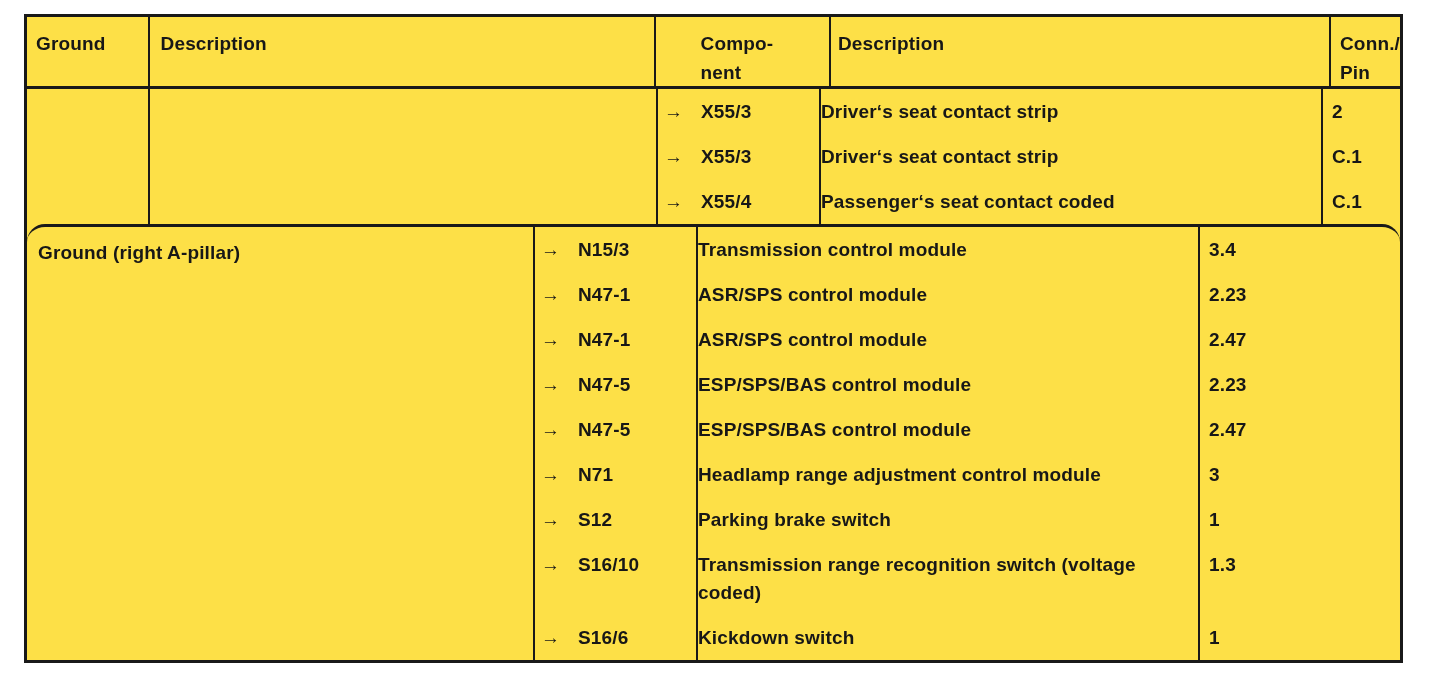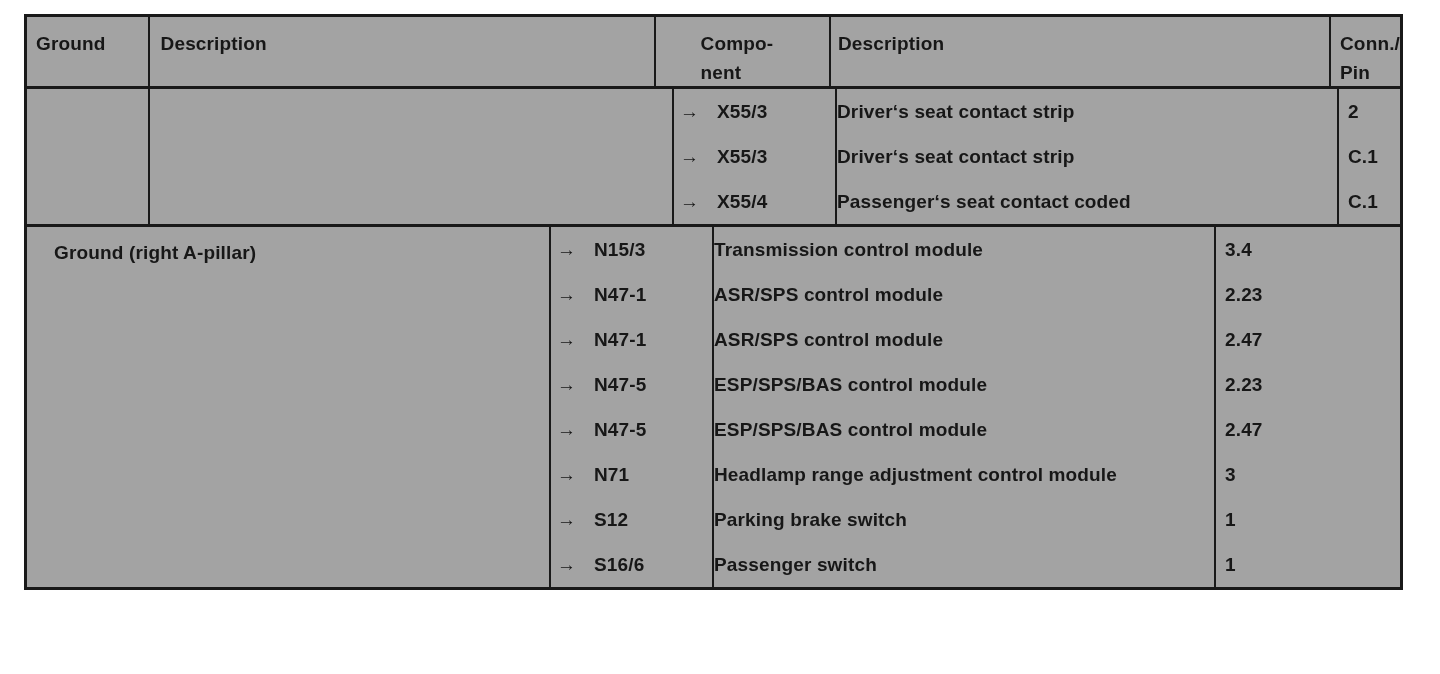--- a/index.html
+++ b/index.html
@@ -13,45 +13,45 @@
   .sheet { position: relative; width: 1440px; height: 674px; overflow: hidden; }
 
   .gtable {
     position: absolute; left: 24px; top: 14px;
     width: 1379px;
     box-sizing: border-box;
     border: 3px solid #191919;
     font-size: 19px;
     font-weight: bold;
     letter-spacing: 0.15px;
-    background: #a3a3a3;
+    background: #fde047;
   }
   .gtable * { box-sizing: border-box; }
 
   
   .thead { display: flex; height: 72px; border-bottom: 3px solid #191919; }
   .thead > div { border-right: 2px solid #191919; padding: 12px 0 0 9px; line-height: 29px; }
   .thead > div:last-child { border-right: none; }
   .h-ground { width: 123px; }
   .h-gdesc  { width: 508px; padding-left: 11px !important; }
   .h-comp   { width: 176px; padding-left: 45px !important; }
   .h-desc   { width: 502px; padding-left: 7px !important; }
   .h-pin    { flex: 1; }
   .two-line span { display: block; }
 
   
-  .band { display: flex; align-items: stretch; }
+  .band { display: flex; align-items: stretch; border-radius: 18px; }
   .band + .band { border-top: 3px solid #191919; }
   .c-ground {
     width: 123px; border-right: 2px solid #191919;
     padding: 13px 0 0 8px; line-height: 26px;
   }
   .c-gdesc {
     width: 508px; border-right: 2px solid #191919;
-    padding: 13px 10px 8px 11px; line-height: 26px; margin-left: 16px;
+    padding: 13px 10px 8px 11px; line-height: 26px;
   }
   .band-rows { flex: 1; display: flex; flex-direction: column; }
 
   
   .subrow { display: flex; align-items: stretch; min-height: 43px; }
   .c-comp {
     width: 163px; border-right: 2px solid #191919;
     padding: 9px 0 0 0; line-height: 27px; white-space: nowrap;
   }
   .arrow { display: inline-block; width: 37px; margin-left: 6px; }
@@ -166,26 +166,33 @@
         </div>
 
         <div class="subrow">
           <div class="c-comp">
             <span class="arrow">→</span><span>S12</span>
           </div>
           <div class="c-desc">Parking brake switch</div>
           <div class="c-pin">1</div>
         </div>
 
+        <div class="subrow">
+          <div class="c-comp">
+            <span class="arrow">→</span><span>S16/10</span>
+          </div>
+          <div class="c-desc">Transmission range recognition switch (voltage coded)</div>
+          <div class="c-pin">1.3</div>
+        </div>
 
         <div class="subrow">
           <div class="c-comp">
             <span class="arrow">→</span><span>S16/6</span>
           </div>
-          <div class="c-desc">Passenger switch</div>
+          <div class="c-desc">Kickdown switch</div>
           <div class="c-pin">1</div>
         </div>
 
       </div>
     </div>
 
   </div>
 </div>
 
 </body></html>

